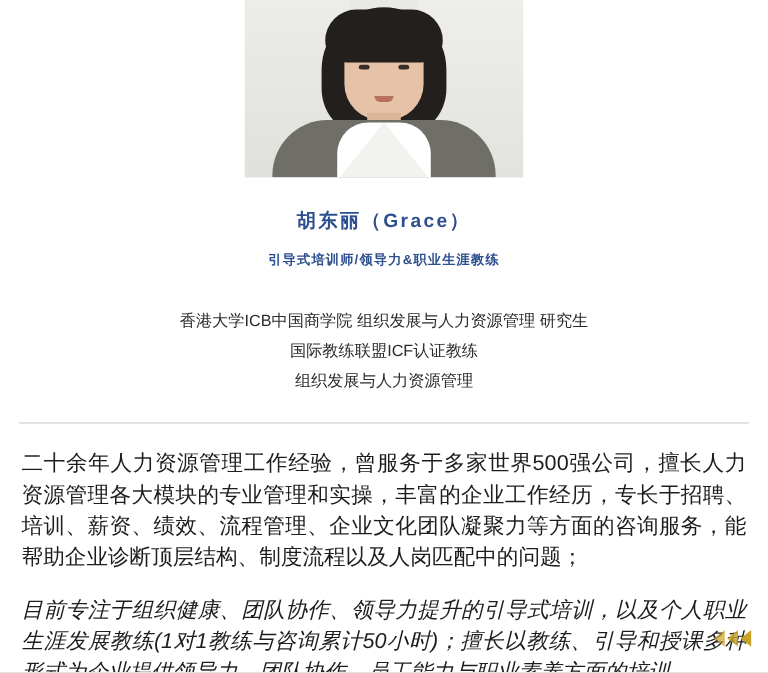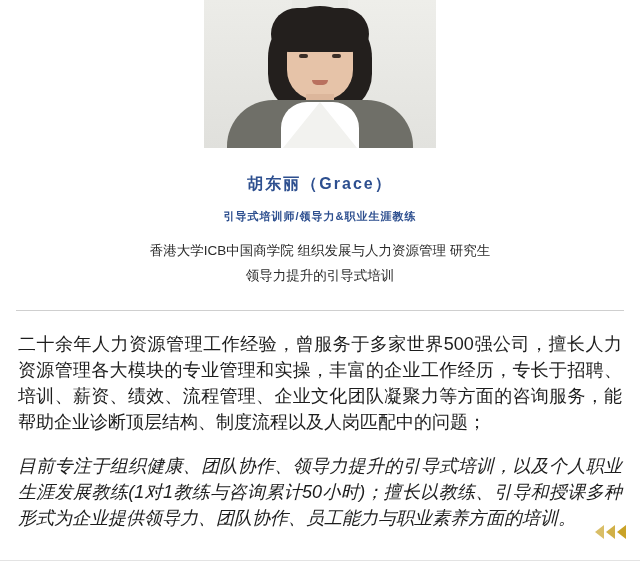--- a/index.html
+++ b/index.html
@@ -148,21 +148,21 @@
   }
   .title {
     margin-top: 14px;
     text-align: center;
     color: #2d4f8f;
     font-size: 11px;
     font-weight: bold;
     letter-spacing: 1px;
   }
   .creds {
-    margin-top: 14px;
+    margin-top: 31px;
     text-align: center;
     color: #2b2b2b;
     font-size: 13.5px;
     line-height: 25px;
   }
   .divider {
     margin: 22px auto 0 auto;
     width: 608px;
     height: 1px;
     background: #cfcfcf;
@@ -225,21 +225,22 @@
       <div class="jacket-in"></div>
     </div>
   </div>
 
   <div class="name">胡东丽（Grace）</div>
 
   <div class="title">引导式培训师/领导力&amp;职业生涯教练</div>
 
   <div class="creds">
     <div>香港大学ICB中国商学院 组织发展与人力资源管理 研究生</div>
-    <div>领导力提升的引导式培训</div>
+    <div>国际教练联盟ICF认证教练</div>
+    <div>组织发展与人力资源管理</div>
   </div>
 
   <div class="divider"></div>
 
   <div class="body-text">二十余年人力资源管理工作经验，曾服务于多家世界500强公司，擅长人力资源管理各大模块的专业管理和实操，丰富的企业工作经历，专长于招聘、培训、薪资、绩效、流程管理、企业文化团队凝聚力等方面的咨询服务，能帮助企业诊断顶层结构、制度流程以及人岗匹配中的问题；</div>
   <div class="body-text">目前专注于组织健康、团队协作、领导力提升的引导式培训，以及个人职业生涯发展教练(1对1教练与咨询累计50小时)；擅长以教练、引导和授课多种形式为企业提供领导力、团队协作、员工能力与职业素养方面的培训。</div>
 
   <div class="footer">
     <div class="tri t3"></div>
     <div class="tri t2"></div>

